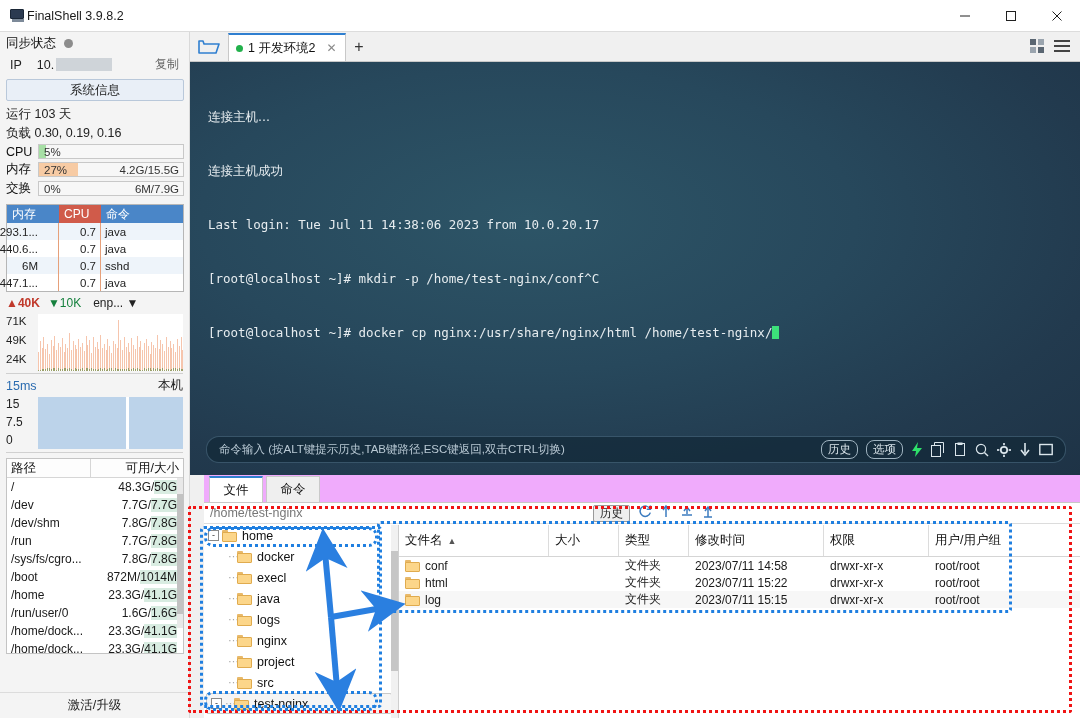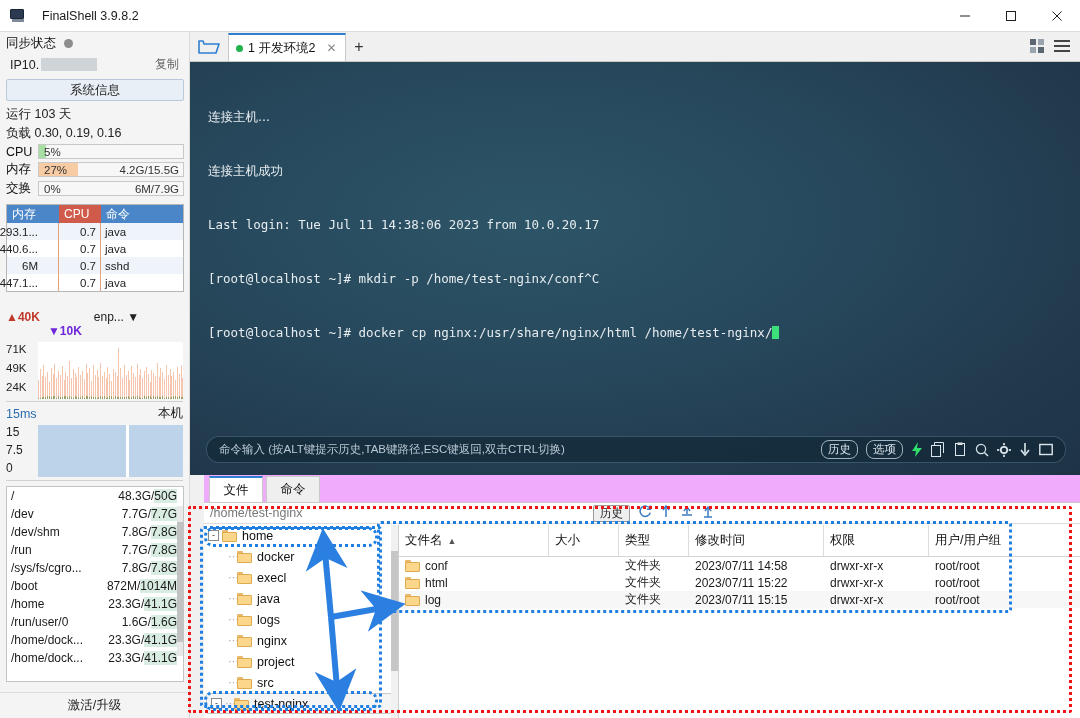--- a/index.html
+++ b/index.html
@@ -13,21 +13,21 @@
   
   .titlebar{
     position:absolute; left:0; top:0; width:1080px; height:32px;
     background:#ffffff; border-bottom:1px solid #dcdcdc;
     display:flex; align-items:center;
   }
   .tb-icon{ width:16px; height:14px; margin-left:10px; position:relative; }
   .tb-icon .scr{ position:absolute; left:0; top:0; width:14px; height:10px;
     background:#2b3a50; border:1px solid #1a2636; border-radius:1px;}
   .tb-icon .base{ position:absolute; left:2px; top:10px; width:12px; height:3px; background:#7d8a99;}
-  .tb-title{ margin-left:16px; font-size:12.5px; color:#1a1a1a; }
+  .tb-title{ margin-left:1px; font-size:12.5px; color:#1a1a1a; }
   .wbtns{ margin-left:auto; display:flex; height:32px; }
   .wbtn{ width:46px; height:32px; display:flex; align-items:center; justify-content:center;
     font-size:13px; color:#202020; }
   .wbtn svg{ display:block; }
 
   
   .sidebar{
     position:absolute; left:0; top:32px; width:190px; height:686px;
     background:#f4f4f4; border-right:1px solid #d9d9d9;
     font-size:12px; color:#222;
@@ -66,21 +66,21 @@
   .pr:nth-child(odd){ background:#eef4fa;}
   .pr .c1{ width:52px; text-align:right; padding-right:20px; border-right:1px solid #e6a07a;}
   .pr .c2{ width:42px; text-align:right; padding-right:4px; border-right:1px solid #e6a07a;}
   .pr .c3{ flex:1; padding-left:4px;}
   .pr div{ display:flex; align-items:center; justify-content:flex-end;}
   .pr .c3{ justify-content:flex-start;}
 
   
   .netbar{ display:flex; align-items:center; padding:4px 6px 2px 6px; gap:8px; font-size:12px;}
   .net-up{ color:#c0392b; font-weight:bold;}
-  .net-dn{ color:#6d28d9; font-weight:bold;margin-top:28px;}
+  .net-dn{ color:#15803d; font-weight:normal;}
   .net-if{ color:#222; margin-left:4px;}
   .graph-wrap{ position:relative; margin:0 6px; height:62px; border-bottom:1px solid #d0d0d0;}
   .graph-axis{ position:absolute; left:0; top:0; width:30px; font-size:11.5px; color:#222; }
   .graph-axis div{ line-height:19px; }
   .graph-box{ position:absolute; left:32px; right:0; top:2px; bottom:2px;
     background:#ffffff; overflow:hidden; }
   .bars{ position:absolute; left:0; right:0; bottom:0; top:0; display:flex; align-items:flex-end; gap:1px;}
   .bars span{ flex:1; background:#f6c5ad; display:block;}
   .bars2{ position:absolute; left:0; right:0; bottom:0; height:14px; display:flex; align-items:flex-end; gap:1px;}
   .bars2 span{ flex:1; background:#9aa06a; display:block;}
@@ -240,21 +240,21 @@
     </div>
   </div>
 
   <div class="sidebar">
     <div class="sb-row">
       <span class="sb-label">同步状态</span>
       <span class="dot-gray"></span>
     </div>
     <div class="sb-ip">
       <span>IP</span>
-      <span style="margin-left:0">10.</span>
+      <span style="margin-left:15px">10.</span>
       <span class="ip-mask"></span>
       <span class="sb-copy">复制</span>
     </div>
     <div class="sysinfo-btn">系统信息</div>
     <div class="sb-line">运行 103 天</div>
     <div class="sb-line">负载 0.30, 0.19, 0.16</div>
 
     <div class="meter-row">
       <span class="meter-name">CPU</span>
       <span class="meter">
@@ -499,20 +499,24 @@
         <div>7.5</div>
         <div>0</div>
       </div>
       <div class="lat-box">
         <div class="lat-fill"></div>
         <div class="lat-gap" style="left:61%"></div>
       </div>
     </div>
 
     <div class="dtable">
+      <div class="dh">
+        <div class="a">路径</div>
+        <div class="b">可用/大小</div>
+      </div>
       <div id="disk-rows">
           <div class="dr">
             <div class="a">/</div>
             <div class="b">
               <span>48.3G/</span>
               <span class="hl">50G</span>
             </div>
           </div>
           <div class="dr">
             <div class="a">/dev</div>

